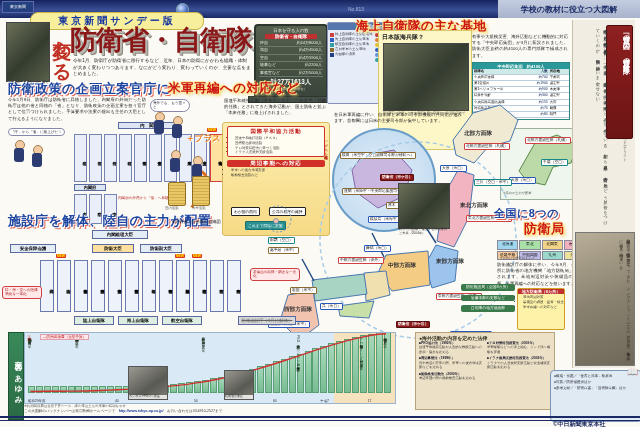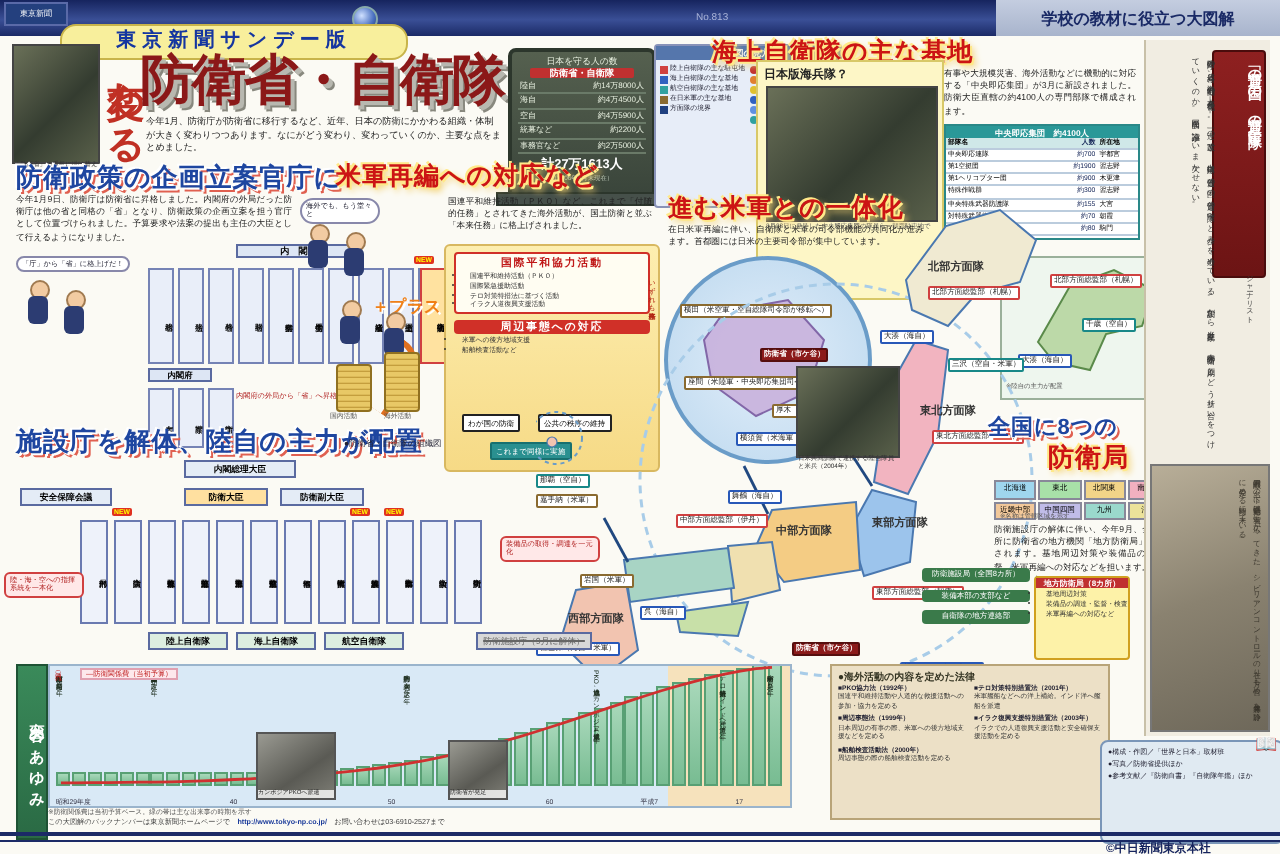--- a/index.html
+++ b/index.html
@@ -285,21 +285,21 @@
   <div class="abs bodytxt" style="left:224px;top:98px;width:102px;">国連平和維持活動（ＰＫＯ）など、これまで「付随的任務」とされてきた海外活動が、国土防衛と並ぶ「本来任務」に格上げされました。</div>
   <div class="bubble" style="left:150px;top:99px;width:34px;border-radius:8px;">海外でも、もう堂々と</div>
   <div class="fig" style="left:152px;top:112px;">
       <span class="head"></span>
       <span class="body"></span>
     </div>
   <div class="fig" style="left:170px;top:116px;">
       <span class="head"></span>
       <span class="body"></span>
     </div>
-  <div class="abs" id="plus-label" style="left:186px;top:148px;">＋プラス</div>
+  <div class="abs" id="plus-label" style="left:186px;top:133px;">＋プラス</div>
   <div class="fig" style="left:168px;top:150px;">
       <span class="head"></span>
       <span class="body"></span>
     </div>
   <div class="fig" style="left:190px;top:156px;">
       <span class="head"></span>
       <span class="body"></span>
     </div>
   <div class="coin" style="left:168px;top:182px;height:22px;"></div>
   <div class="coin" style="left:192px;top:176px;height:28px;"></div>
@@ -388,21 +388,20 @@
   <div class="abs" id="hokk">
     <svg width="90" height="70">
       <polygon points="18,42 34,14 56,6 76,16 70,34 52,38 44,56 26,52" fill="#bcd9a8" stroke="#5a8a4a" stroke-width="1"></polygon>
     </svg>
     <div class="chip" style="left:24px;top:8px;">北部方面総監部（札幌）</div>
     <div class="chip teal" style="left:40px;top:30px;">千歳（空自）</div>
     <div class="chip navy" style="left:8px;top:48px;">大湊（海自）</div>
     <div class="abs smallcap" style="left:2px;top:62px;">※陸自の主力が配置</div>
   </div>
 
-  <div class="abs hl-red" style="left:334px;top:96px;">進む米軍との一体化</div>
   <div class="abs bodytxt" style="left:334px;top:112px;width:128px;">在日米軍再編に伴い、自衛隊と米軍の司令部機能の共同化が進みます。首都圏には日米の主要司令部が集中しています。</div>
   <div class="abs" id="kanto">
     <svg width="100" height="100" style="position:absolute;left:0;top:0;">
       <polygon points="28,26 60,20 78,40 70,66 44,78 22,62 18,40" fill="#c9b2dd" stroke="#7a5aa0" stroke-width="1" opacity="0.9"></polygon>
     </svg>
     <div class="chip us" style="left:6px;top:22px;max-width:88px;white-space:normal;">横田（米空軍・空自総隊司令部が移転へ）</div>
     <div class="chip dark" style="left:46px;top:44px;">防衛省（市ケ谷）</div>
     <div class="chip us" style="left:8px;top:58px;max-width:80px;white-space:normal;">座間（米陸軍・中央即応集団司令部）</div>
     <div class="chip us" style="left:52px;top:72px;">厚木（米海軍）</div>
     <div class="chip navy" style="left:34px;top:86px;">横須賀（米海軍・海自）</div>

